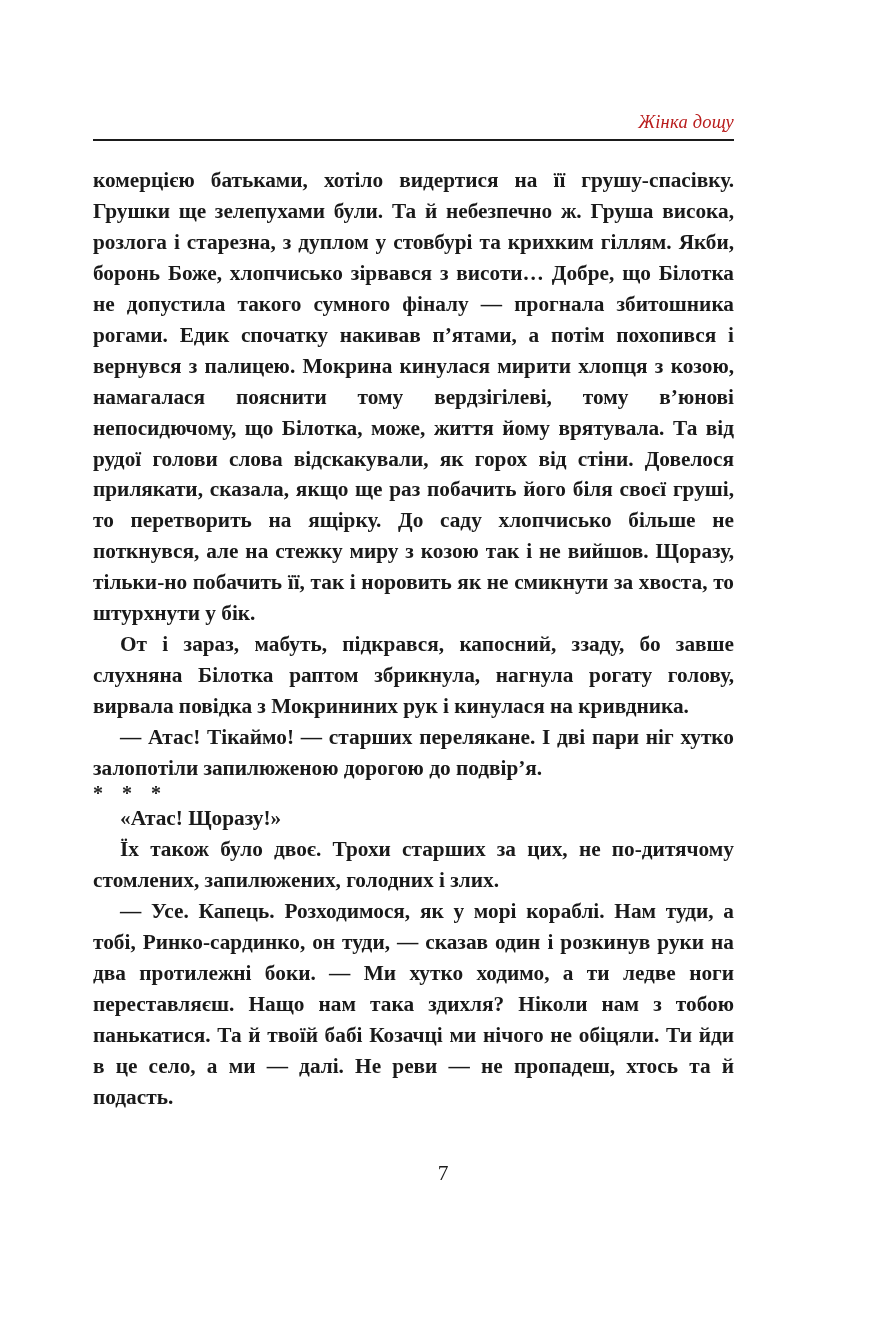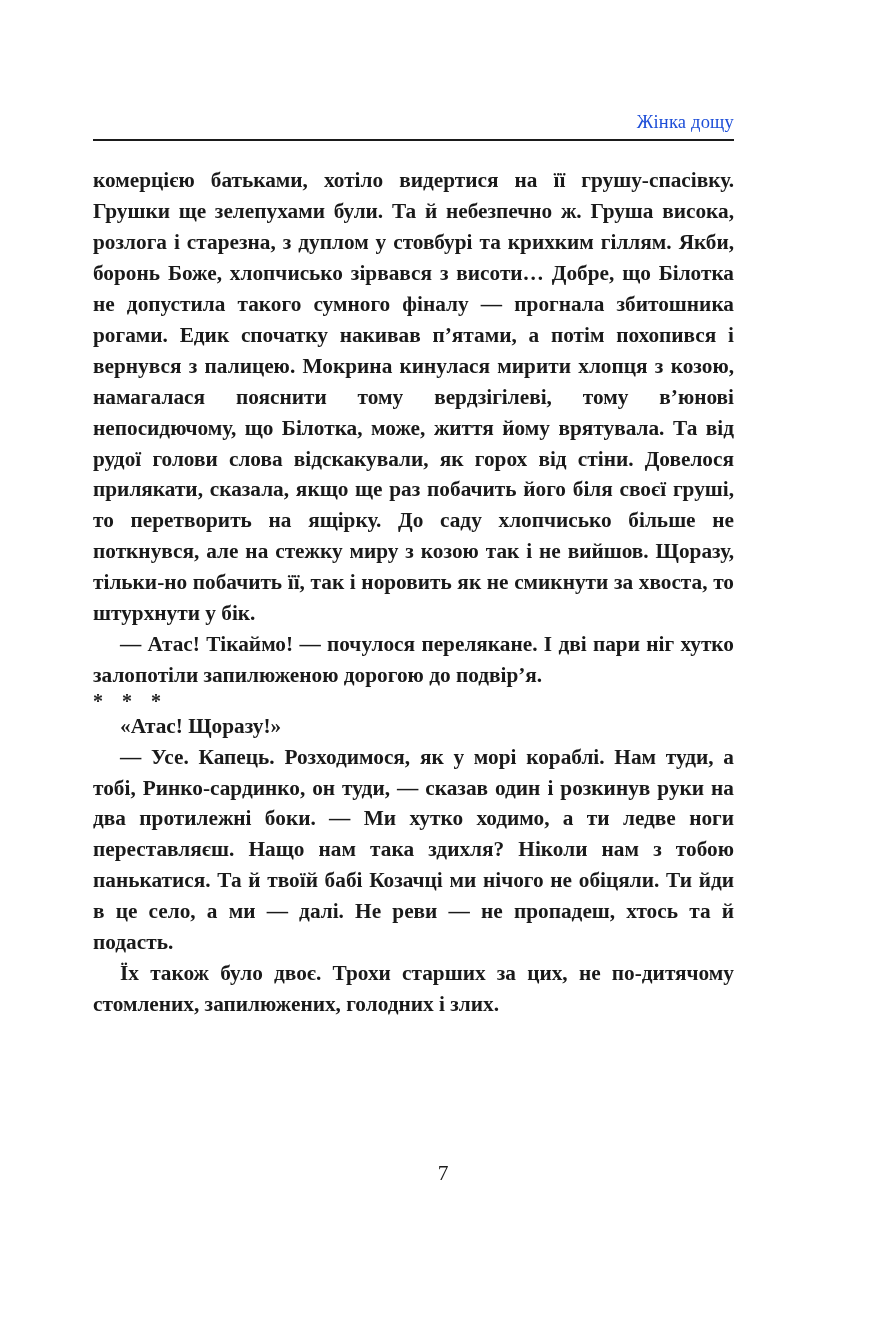--- a/index.html
+++ b/index.html
@@ -28,23 +28,24 @@
   .content-column {
     position: absolute;
     left: 93px;
     top: 112px;
     width: 641px;
   }
 
   
   .running-head {
     text-align: right;
+    font-style: italic;
     font-size: 18.5px;
     letter-spacing: 0.2px;
-    color: #1d4ed8;
+    color: #b91c1c;
     line-height: 1.1;
     padding-bottom: 7px;
   }
 
   .head-rule {
     width: 100%;
     height: 0;
     border-top: 2.2px solid #1b1b1b;
     margin: 0 0 24px 0;
   }
@@ -109,29 +110,30 @@
   <div class="content-column">
 
     <div class="running-head">Жінка дощу</div>
 
     <div class="head-rule"></div>
 
     <div class="body-text">
 
       <p class="cont">комерцією батьками, хотіло видертися на її грушу-спасівку. Грушки ще зелепухами були. Та й небезпечно ж. Груша висока, розлога і старезна, з дуплом у стовбурі та крихким гіллям. Якби, боронь Боже, хлопчисько зірвався з висоти… Добре, що Білотка не допустила такого сумного фіналу — прогнала збитошника рогами. Едик спочатку накивав п’ятами, а потім похопився і вернувся з палицею. Мокрина кинулася мирити хлопця з козою, намагалася пояснити тому вердзігілеві, тому в’юнові непосидючому, що Білотка, може, життя йому врятувала. Та від рудої голови слова відскакували, як горох від стіни. Довелося прилякати, сказала, якщо ще раз побачить його біля своєї груші, то перетворить на ящірку. До саду хлопчисько більше не поткнувся, але на стежку миру з козою так і не вийшов. Щоразу, тільки-но побачить її, так і норовить як не смикнути за хвоста, то штурхнути у бік.</p>
 
+      <p class="indent">От і зараз, мабуть, підкрався, капосний, ззаду, бо завше слухняна Білотка раптом збрикнула, нагнула рогату голову, вирвала повідка з Мокрининих рук і кинулася на кривдника.</p>
 
-      <p class="indent">— Атас! Тікаймо! — почулося перелякане. І дві пари ніг хутко залопотіли запилюженою дорогою до подвір’я.</p>
+      <p class="indent">— Атас! Тікаймо! — старших перелякане. І дві пари ніг хутко залопотіли запилюженою дорогою до подвір’я.</p>
 
       <p class="scene-break">* * *</p>
 
       <p class="indent">«Атас! Щоразу!»</p>
 
+      <p class="indent">Їх також було двоє. Трохи старших за цих, не по-дитячому стомлених, запилюжених, голодних і злих.</p>
+
       <p class="indent">— Усе. Капець. Розходимося, як у морі кораблі. Нам туди, а тобі, Ринко-сардинко, он туди, — сказав один і розкинув руки на два протилежні боки. — Ми хутко ходимо, а ти ледве ноги переставляєш. Нащо нам така здихля? Ніколи нам з тобою панькатися. Та й твоїй бабі Козачці ми нічого не обіцяли. Ти йди в це село, а ми — далі. Не реви — не пропадеш, хтось та й подасть.</p>
-
-      <p class="indent">Їх також було двоє. Трохи старших за цих, не по-дитячому стомлених, запилюжених, голодних і злих.</p>
 
     </div>
   </div>
 
   <div class="folio">7</div>
 
 </div>
 
 </body></html>

